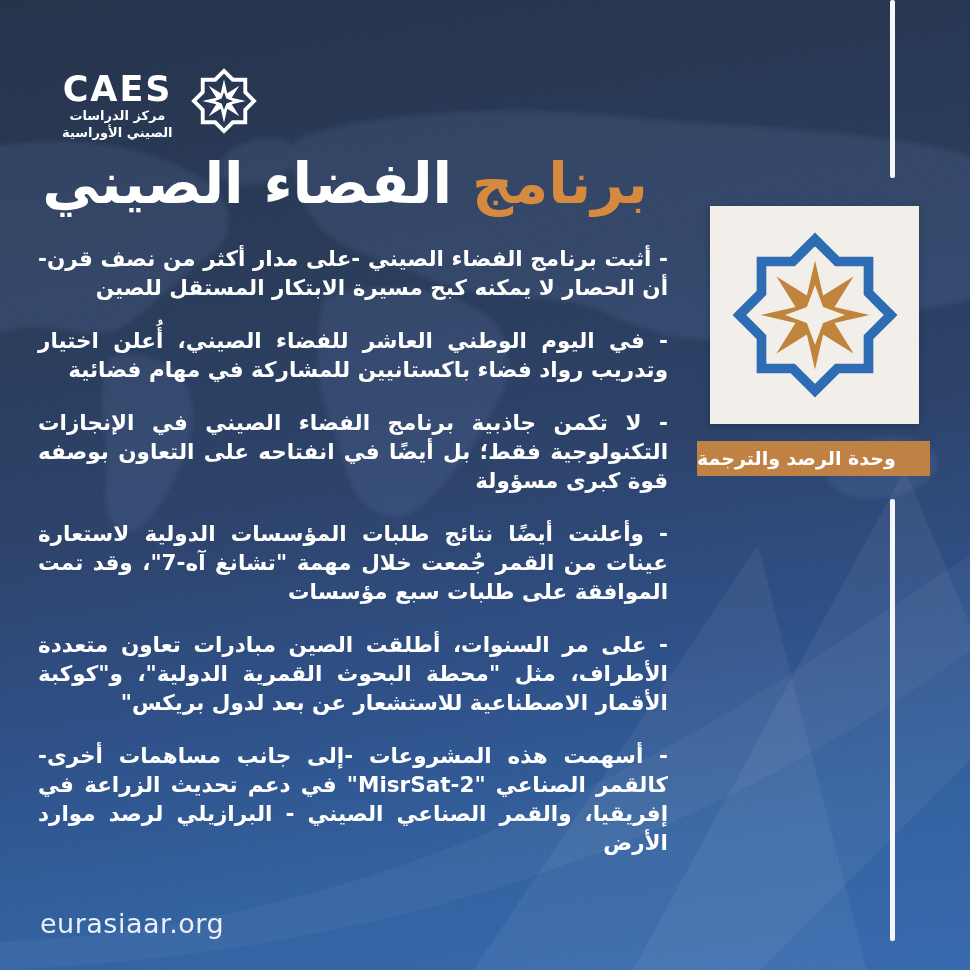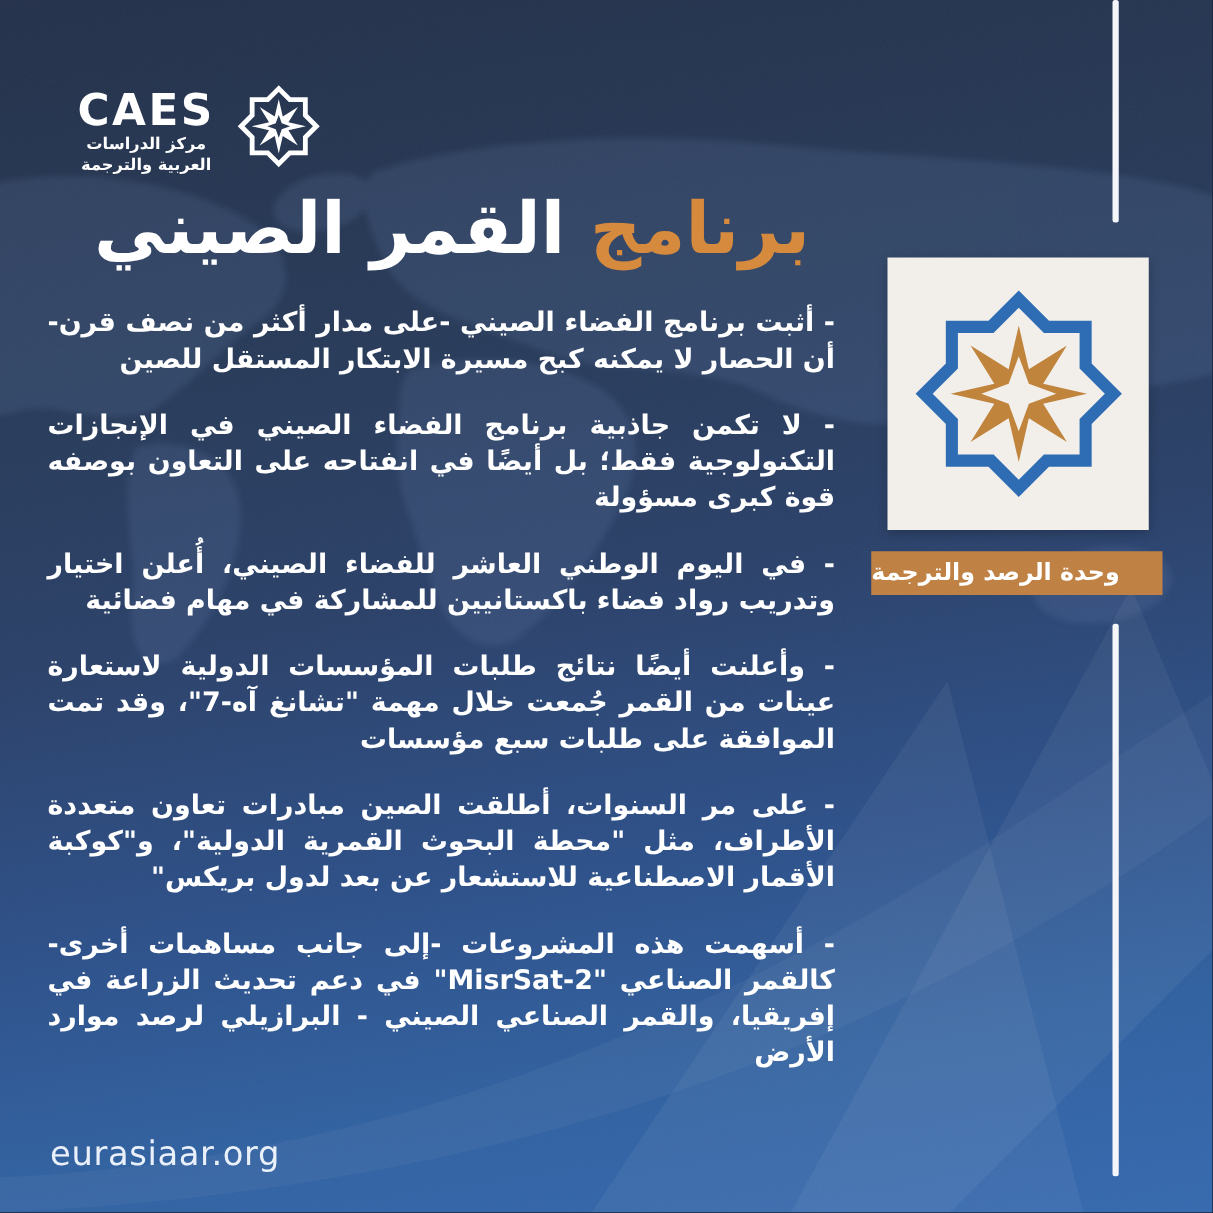--- a/index.html
+++ b/index.html
@@ -100,39 +100,39 @@
     <rect x="0" y="0" width="970" height="970" filter="url(#grain)"></rect>
   </svg>
 
   <div class="vrule top"></div>
   <div class="vrule bottom"></div>
 
   <div class="brand">
     <div class="brand-text">
       <span class="brand-acronym">CAES</span>
       <span class="brand-line">مركز الدراسات</span>
-      <span class="brand-line">العربية والترجمة</span>
+      <span class="brand-line">الصيني الأوراسية</span>
     </div>
     <svg class="brand-star" viewBox="0 0 200 200" aria-hidden="true">
       <polygon points="186,100 160.8,125.2 160.8,160.8 125.2,160.8 100,186 74.8,160.8 39.2,160.8 39.2,125.2 14,100 39.2,74.8 39.2,39.2 74.8,39.2 100,14 125.2,39.2 160.8,39.2 160.8,74.8" fill="none" stroke="#ffffff" stroke-width="11" stroke-linejoin="miter"></polygon>
       <path fill="#ffffff" fill-rule="evenodd" d="
         M162,100 L122.2,109.2 L143.8,143.8 L109.2,122.2 L100,162 L90.8,122.2 L56.2,143.8 L77.8,109.2 L38,100 L77.8,90.8 L56.2,56.2 L90.8,77.8 L100,38 L109.2,77.8 L143.8,56.2 L122.2,90.8 Z
         M126,100 L106.9,106.9 L100,126 L93.1,106.9 L74,100 L93.1,93.1 L100,74 L106.9,93.1 Z"></path>
     </svg>
   </div>
 
   <h1 class="title">
     <span class="hl">برنامج</span>
-    <span>القمر الصيني</span>
+    <span>الفضاء الصيني</span>
   </h1>
 
   <div class="body-text">
     <p>- أثبت برنامج الفضاء الصيني -على مدار أكثر من نصف قرن- أن الحصار لا يمكنه كبح مسيرة الابتكار المستقل للصين</p>
+    <p>- في اليوم الوطني العاشر للفضاء الصيني، أُعلن اختيار وتدريب رواد فضاء باكستانيين للمشاركة في مهام فضائية</p>
     <p>- لا تكمن جاذبية برنامج الفضاء الصيني في الإنجازات التكنولوجية فقط؛ بل أيضًا في انفتاحه على التعاون بوصفه قوة كبرى مسؤولة</p>
-    <p>- في اليوم الوطني العاشر للفضاء الصيني، أُعلن اختيار وتدريب رواد فضاء باكستانيين للمشاركة في مهام فضائية</p>
     <p>- وأعلنت أيضًا نتائج طلبات المؤسسات الدولية لاستعارة عينات من القمر جُمعت خلال مهمة "تشانغ آه-7"، وقد تمت الموافقة على طلبات سبع مؤسسات</p>
     <p>- على مر السنوات، أطلقت الصين مبادرات تعاون متعددة الأطراف، مثل "محطة البحوث القمرية الدولية"، و"كوكبة الأقمار الاصطناعية للاستشعار عن بعد لدول بريكس"</p>
     <p>- أسهمت هذه المشروعات -إلى جانب مساهمات أخرى- كالقمر الصناعي "MisrSat-2" في دعم تحديث الزراعة في إفريقيا، والقمر الصناعي الصيني - البرازيلي لرصد موارد الأرض</p>
   </div>
 
   <div class="unit-card">
     <svg viewBox="0 0 200 200" aria-hidden="true">
       <polygon points="186,100 160.8,125.2 160.8,160.8 125.2,160.8 100,186 74.8,160.8 39.2,160.8 39.2,125.2 14,100 39.2,74.8 39.2,39.2 74.8,39.2 100,14 125.2,39.2 160.8,39.2 160.8,74.8" fill="none" stroke="#2e6db4" stroke-width="11" stroke-linejoin="miter"></polygon>
       <path fill="#c0843c" fill-rule="evenodd" d="
         M162,100 L122.2,109.2 L143.8,143.8 L109.2,122.2 L100,162 L90.8,122.2 L56.2,143.8 L77.8,109.2 L38,100 L77.8,90.8 L56.2,56.2 L90.8,77.8 L100,38 L109.2,77.8 L143.8,56.2 L122.2,90.8 Z

